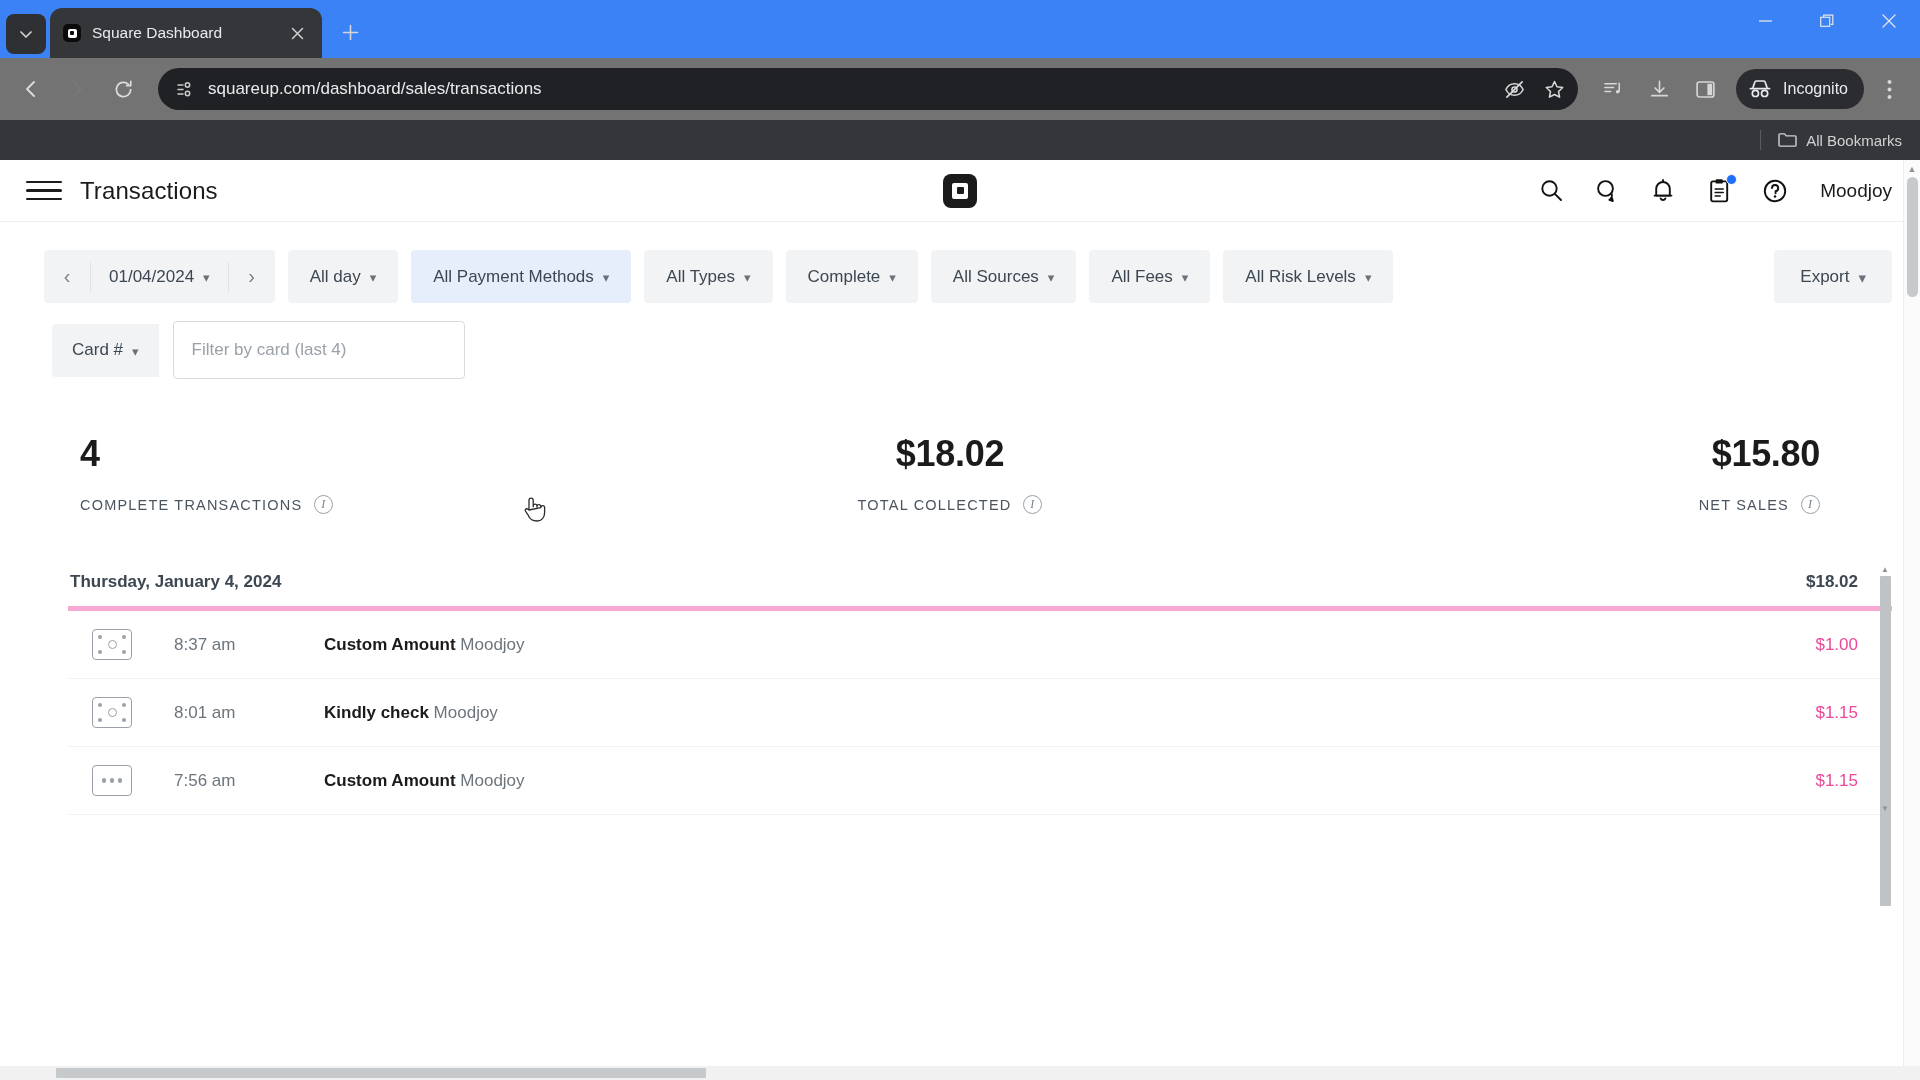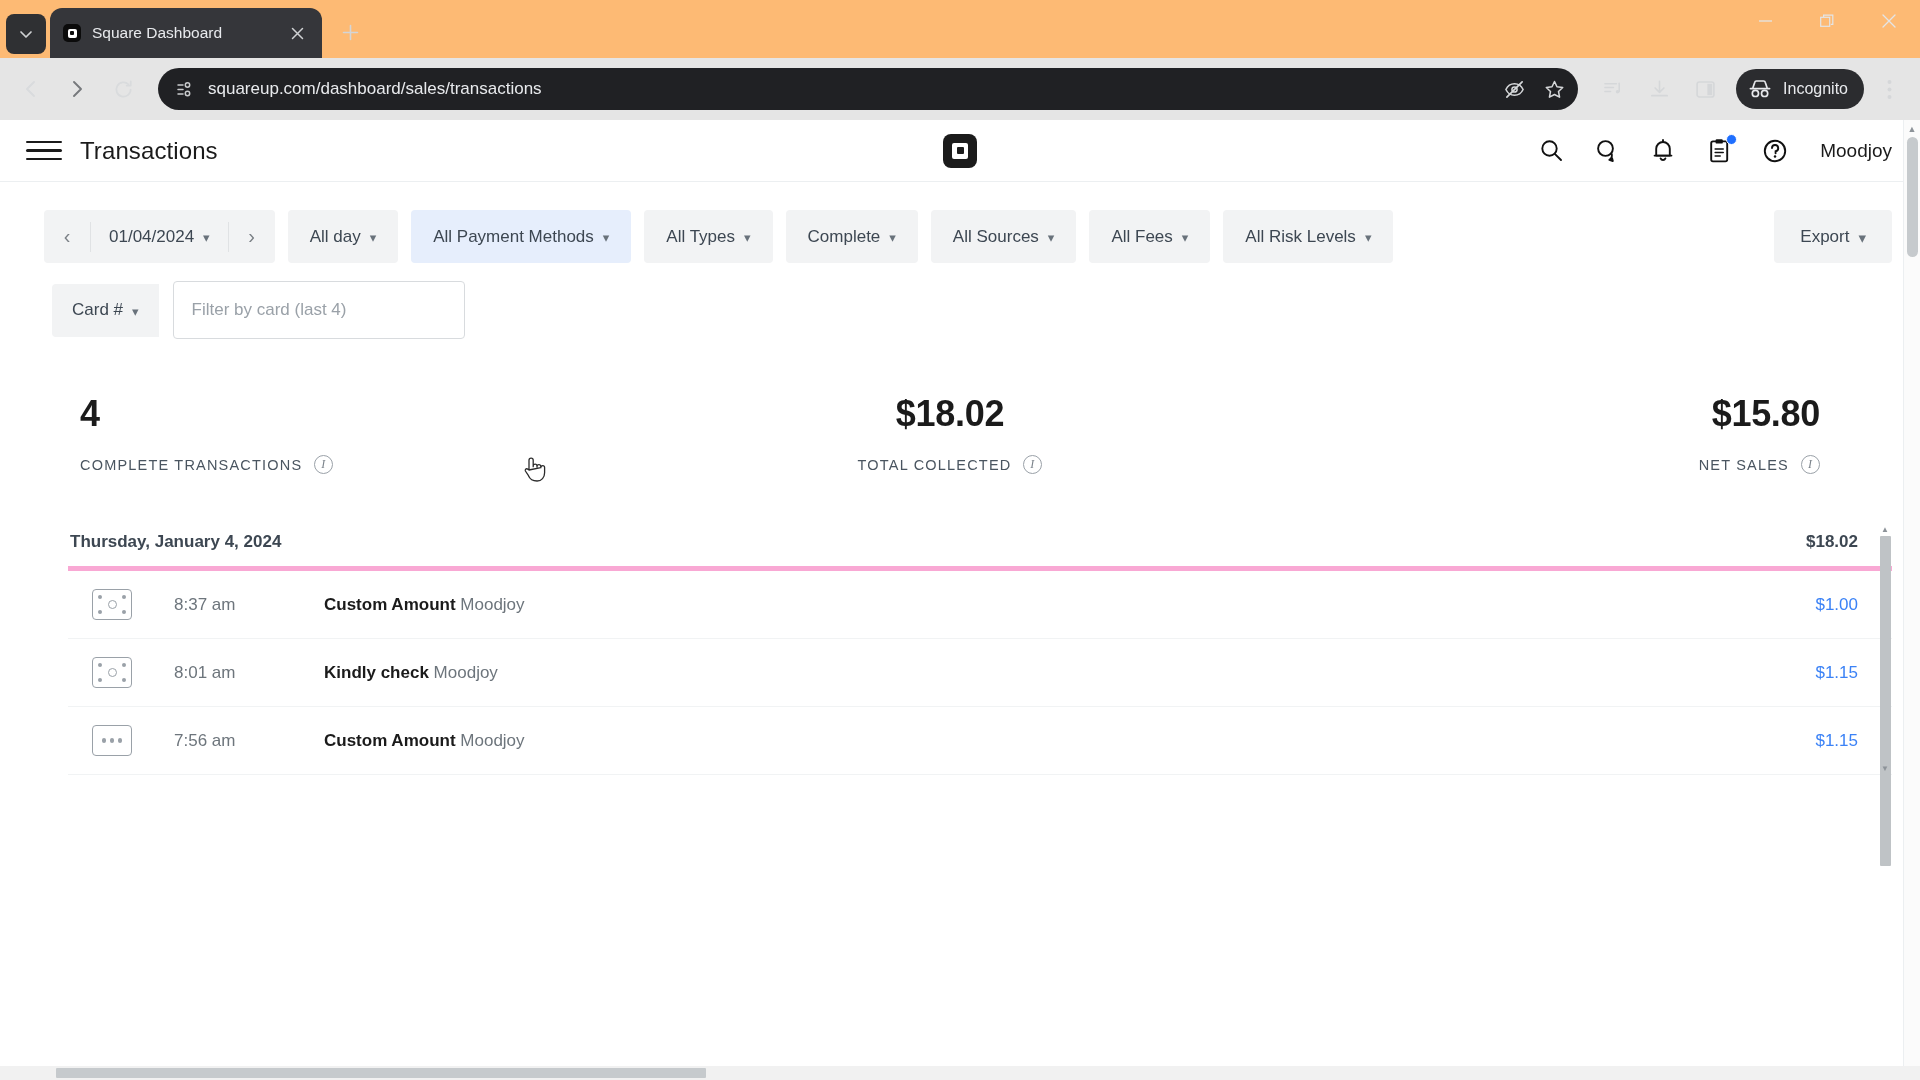--- a/index.html
+++ b/index.html
@@ -7,21 +7,21 @@
     width: 1920px; height: 1080px;
     overflow: hidden;
     font-family: "Liberation Sans", sans-serif;
     background: #ffffff;
   }
 
   
   #browser { width: 1920px; height: 1080px; display: flex; flex-direction: column; background:#202124; }
 
   .tabstrip {
-    height: 58px; background:#fdba74; display:flex; align-items:flex-end;
+    height: 58px; background:#3b82f6; display:flex; align-items:flex-end;
     position: relative; flex: 0 0 58px;
   }
   .tab-search {
     width: 40px; height: 40px; margin-left: 6px; margin-bottom: 4px;
     border-radius: 8px; background:#2f3033;
     display:flex; align-items:center; justify-content:center;
     color:#cfd1d3;
   }
   .tab {
     margin-left: 4px; height: 50px; width: 272px;
@@ -49,21 +49,21 @@
   .tab-close { width:26px;height:26px;border-radius:50%;display:flex;align-items:center;justify-content:center;color:#cfd1d3;}
   .newtab {
     width:36px;height:36px;margin-left:10px;margin-bottom:8px;border-radius:50%;
     display:flex;align-items:center;justify-content:center;color:#d3d5d7;font-size:24px;font-weight:300;
   }
   .wincontrols { margin-left:auto; display:flex; height:58px; align-items:flex-start; }
   .wc { width:62px;height:42px;display:flex;align-items:center;justify-content:center;color:#e3e5e7; }
   .wc svg { display:block; }
 
   .toolbar {
-    height: 62px; background:#e5e5e5; display:flex; align-items:center;
+    height: 62px; background:#737373; display:flex; align-items:center;
     padding: 16px 10px; gap:4px; flex:0 0 62px;
   }
   .tb-btn {
     width: 42px; height: 42px; border-radius:50%;
     display:flex;align-items:center;justify-content:center;color:#cdcfd1;
   }
   .tb-btn.dim { color:#76797c; }
   .omnibox {
     flex:1; height:42px; background:#202124; border-radius:21px;
     display:flex; align-items:center; padding:0 6px 0 16px; margin:0 10px;
@@ -181,21 +181,21 @@
   }
   .ticon.cash::before { left:5px; top:5px; box-shadow: 0 15px 0 0 #9aa1a8; }
   .ticon.cash::after { right:5px; top:5px; box-shadow: 0 15px 0 0 #9aa1a8; }
   .ticon.cash .ring { width:9px;height:9px;border:1.7px solid #9aa1a8;border-radius:50%; }
   .ticon.dots { gap:3.5px; }
   .ticon.dots i { width:4.5px;height:4.5px;border-radius:50%;background:#9aa1a8;display:block;}
   .ttime { width:150px; margin-left:42px; font-size:17px; color:#6d757c; flex:0 0 150px;}
   .tdesc { font-size:17px; color:#1b1b1b; }
   .tdesc b { font-weight:700; }
   .tdesc span { color:#6d757c; font-weight:400; }
-  .tamt { margin-left:auto; font-size:17px; color:#3b82f6; }
+  .tamt { margin-left:auto; font-size:17px; color:#ec4899; }
   .grouphdr .tamt { color:#3d4752; font-weight:700; }
 
   
   .vscroll-page {
     position:absolute; right:0; top:0; width:17px; bottom:0; background:#fbfbfb;
     border-left:1px solid #eceff1;
   }
   .vscroll-page .arrow { height:17px; display:flex;align-items:center;justify-content:center;color:#8d9399;font-size:9px;}
   .vscroll-page .thumb {
     position:absolute; top:17px; left:3px; width:11px; height:120px; background:#c6cacd; border-radius:6px;
@@ -344,20 +344,27 @@
 
     <div class="tb-btn">
       <svg width="5" height="21" viewBox="0 0 5 21">
         <circle cx="2.5" cy="3" r="2" fill="#d5d7d9"></circle>
         <circle cx="2.5" cy="10.5" r="2" fill="#d5d7d9"></circle>
         <circle cx="2.5" cy="18" r="2" fill="#d5d7d9"></circle>
       </svg>
     </div>
   </div>
 
+  <div class="bookmarkbar">
+    <span class="bm-divider"></span>
+    <svg width="19" height="16" viewBox="0 0 19 16" fill="none">
+      <path d="M1 13.2V2.8c0-.5.4-.9.9-.9h4.6l1.7 2h8.9c.5 0 .9.4.9.9v8.4c0 .5-.4.9-.9.9H1.9c-.5 0-.9-.4-.9-.9z" stroke="#d0d2d4" stroke-width="1.4" stroke-linejoin="round"></path>
+    </svg>
+    <span>All Bookmarks</span>
+  </div>
 
   <div class="viewport">
     <div class="page">
 
       <div class="apphead">
         <div class="hamburger">
           <span></span>
             <span></span>
             <span></span>
         </div>

